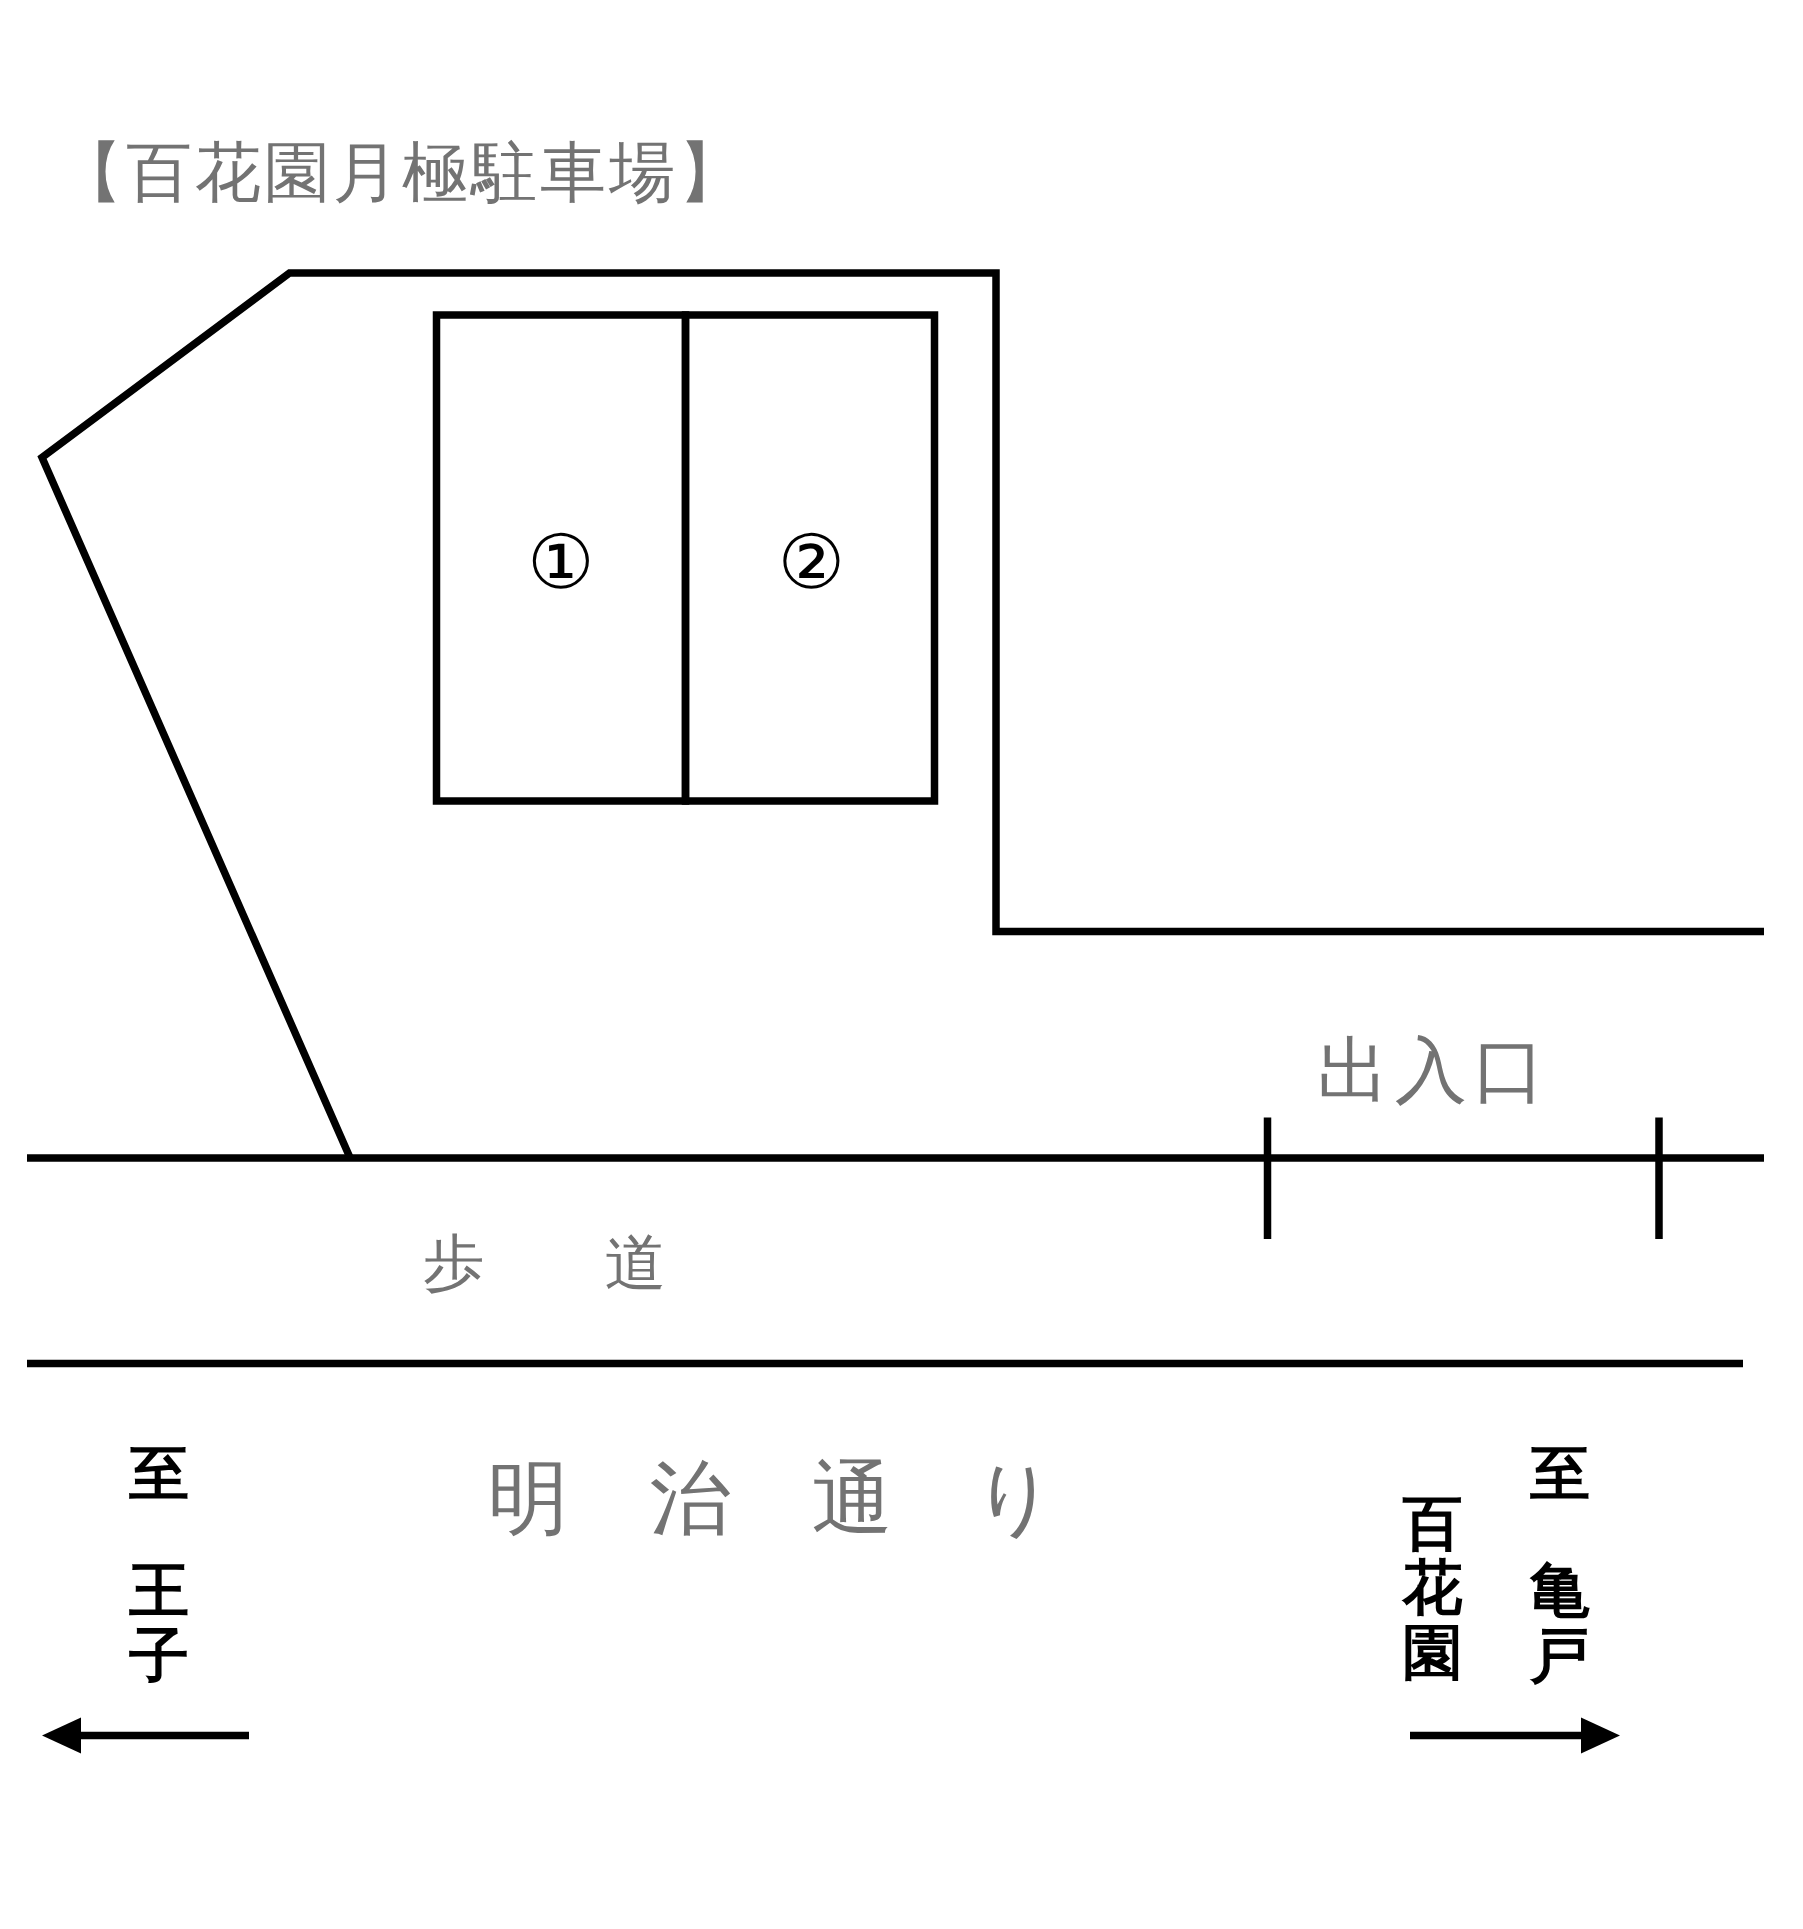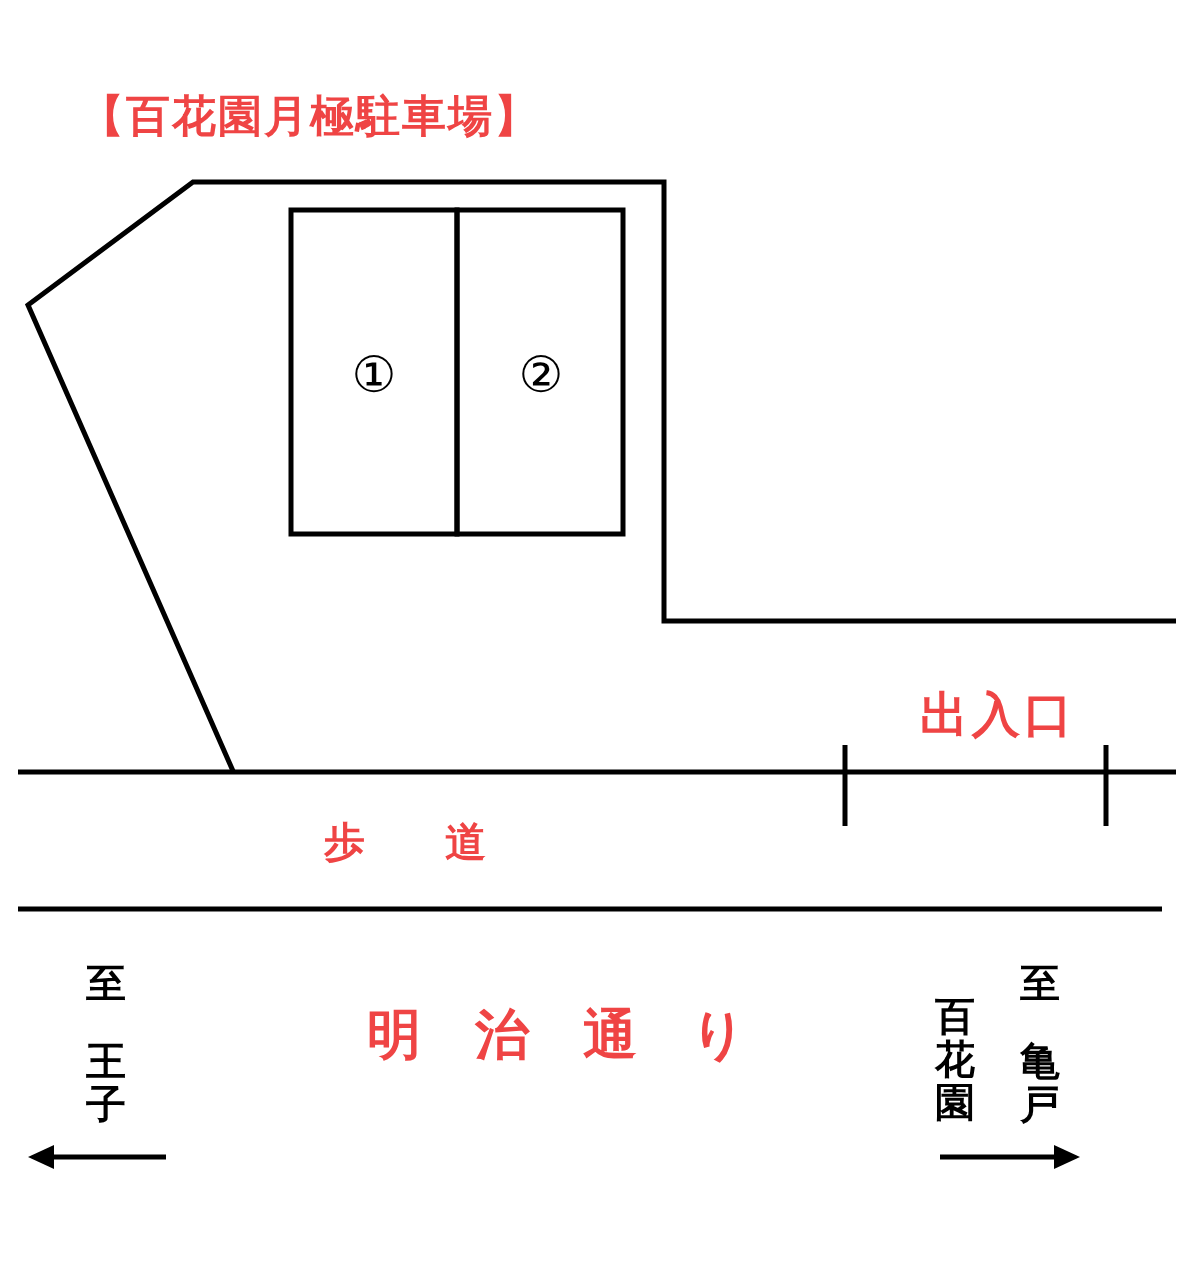--- a/index.html
+++ b/index.html
@@ -17,25 +17,24 @@
     }
     .map-svg {
       position: absolute;
       left: 0;
       top: 0;
       width: 1202px;
       height: 1286px;
     }
     .label {
       position: absolute;
-      font-weight: bold;
-      color: #ef4444;
+      font-weight: normal;
+      color: #737373;
       line-height: 1;
       white-space: nowrap;
-      margin-left: 42px;
     }
     .title {
       left: 38px;
       top: 94px;
       font-size: 44px;
       letter-spacing: 2px;
     }
     .entrance {
       left: 878px;
       top: 690px;
@@ -46,21 +45,21 @@
     .sidewalk {
       left: 282px;
       top: 822px;
       font-size: 41px;
       letter-spacing: 0;
     }
     .sidewalk .ch { display: inline-block; }
     .sidewalk .gap { display: inline-block; width: 80px; }
     .street {
       left: 325px;
-      top: 1008px;
+      top: 972px;
       font-size: 54px;
     }
     .street .ch { display: inline-block; width: 108px; }
     .vert {
       position: absolute;
       font-weight: bold;
       font-size: 40px;
       line-height: 1.08;
       width: 44px;
       text-align: center;

